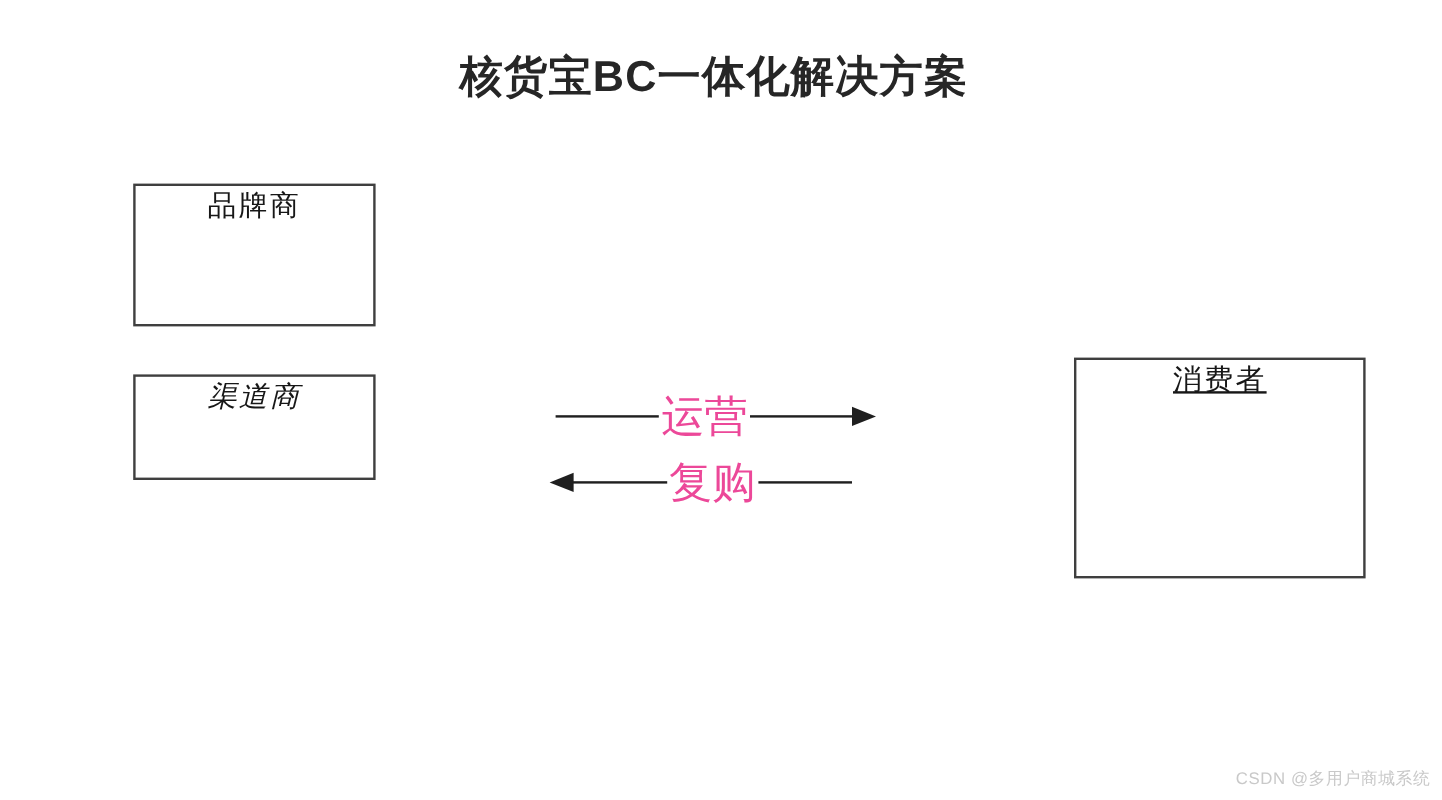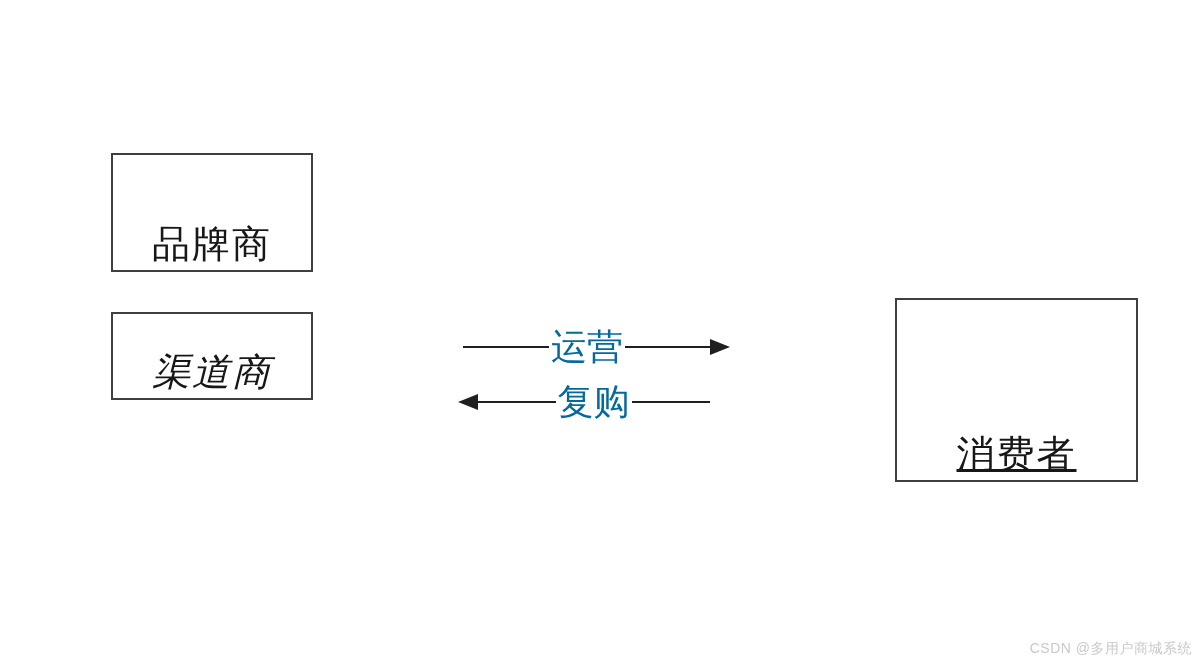--- a/index.html
+++ b/index.html
@@ -23,24 +23,24 @@
     font-size: 36px;
     line-height: 44px;
     color: #262626;
     letter-spacing: 1px;
   }
   .node {
     position: absolute;
     border: 2px solid #3f3f3f;
     background: #ffffff;
     display: flex;
-    align-items: flex-end;
+    align-items: flex-start;
     justify-content: center;
     font-family: "Liberation Serif", "DejaVu Serif", serif;
-    font-size: 38px;
+    font-size: 24px;
     color: #171717;
     letter-spacing: 2px;
     white-space: nowrap;
   }
   .node-brand   { left: 111px; top: 153px; width: 202px; height: 119px; }
   .node-channel { left: 111px; top: 312px; width: 202px; height: 88px; font-style: italic; }
   .node-store   { left: 111px; top: 468px; width: 202px; height: 117px; }
   .node-consumer{ left: 895px; top: 298px; width: 243px; height: 184px; text-decoration: underline; }
   .arrow {
     position: absolute;
@@ -53,21 +53,21 @@
   .arrow .line {
     flex: 1 1 auto;
     height: 0;
     border-top: 2px solid #1f1f1f;
   }
   .arrow .label {
     flex: 0 0 auto;
     font-family: "Liberation Serif", "DejaVu Serif", serif;
     font-size: 36px;
     line-height: 36px;
-    color: #0369a1;
+    color: #ec4899;
     padding: 0 2px;
     white-space: nowrap;
   }
   .head-right {
     flex: 0 0 auto;
     width: 0; height: 0;
     border-top: 8px solid transparent;
     border-bottom: 8px solid transparent;
     border-left: 20px solid #1f1f1f;
     margin-left: -1px;
@@ -89,20 +89,21 @@
     color: #c9c9c9;
     text-shadow: 0 1px 0 #ffffff;
     letter-spacing: 0.5px;
   }
 </style>
 </head>
 <body>
 
 <div class="canvas">
 
+  <div class="title">核货宝BC一体化解决方案</div>
 
   <div class="node node-brand">
     <span>品牌商</span>
   </div>
 
   <div class="node node-channel">
     <span>渠道商</span>
   </div>
 
 

